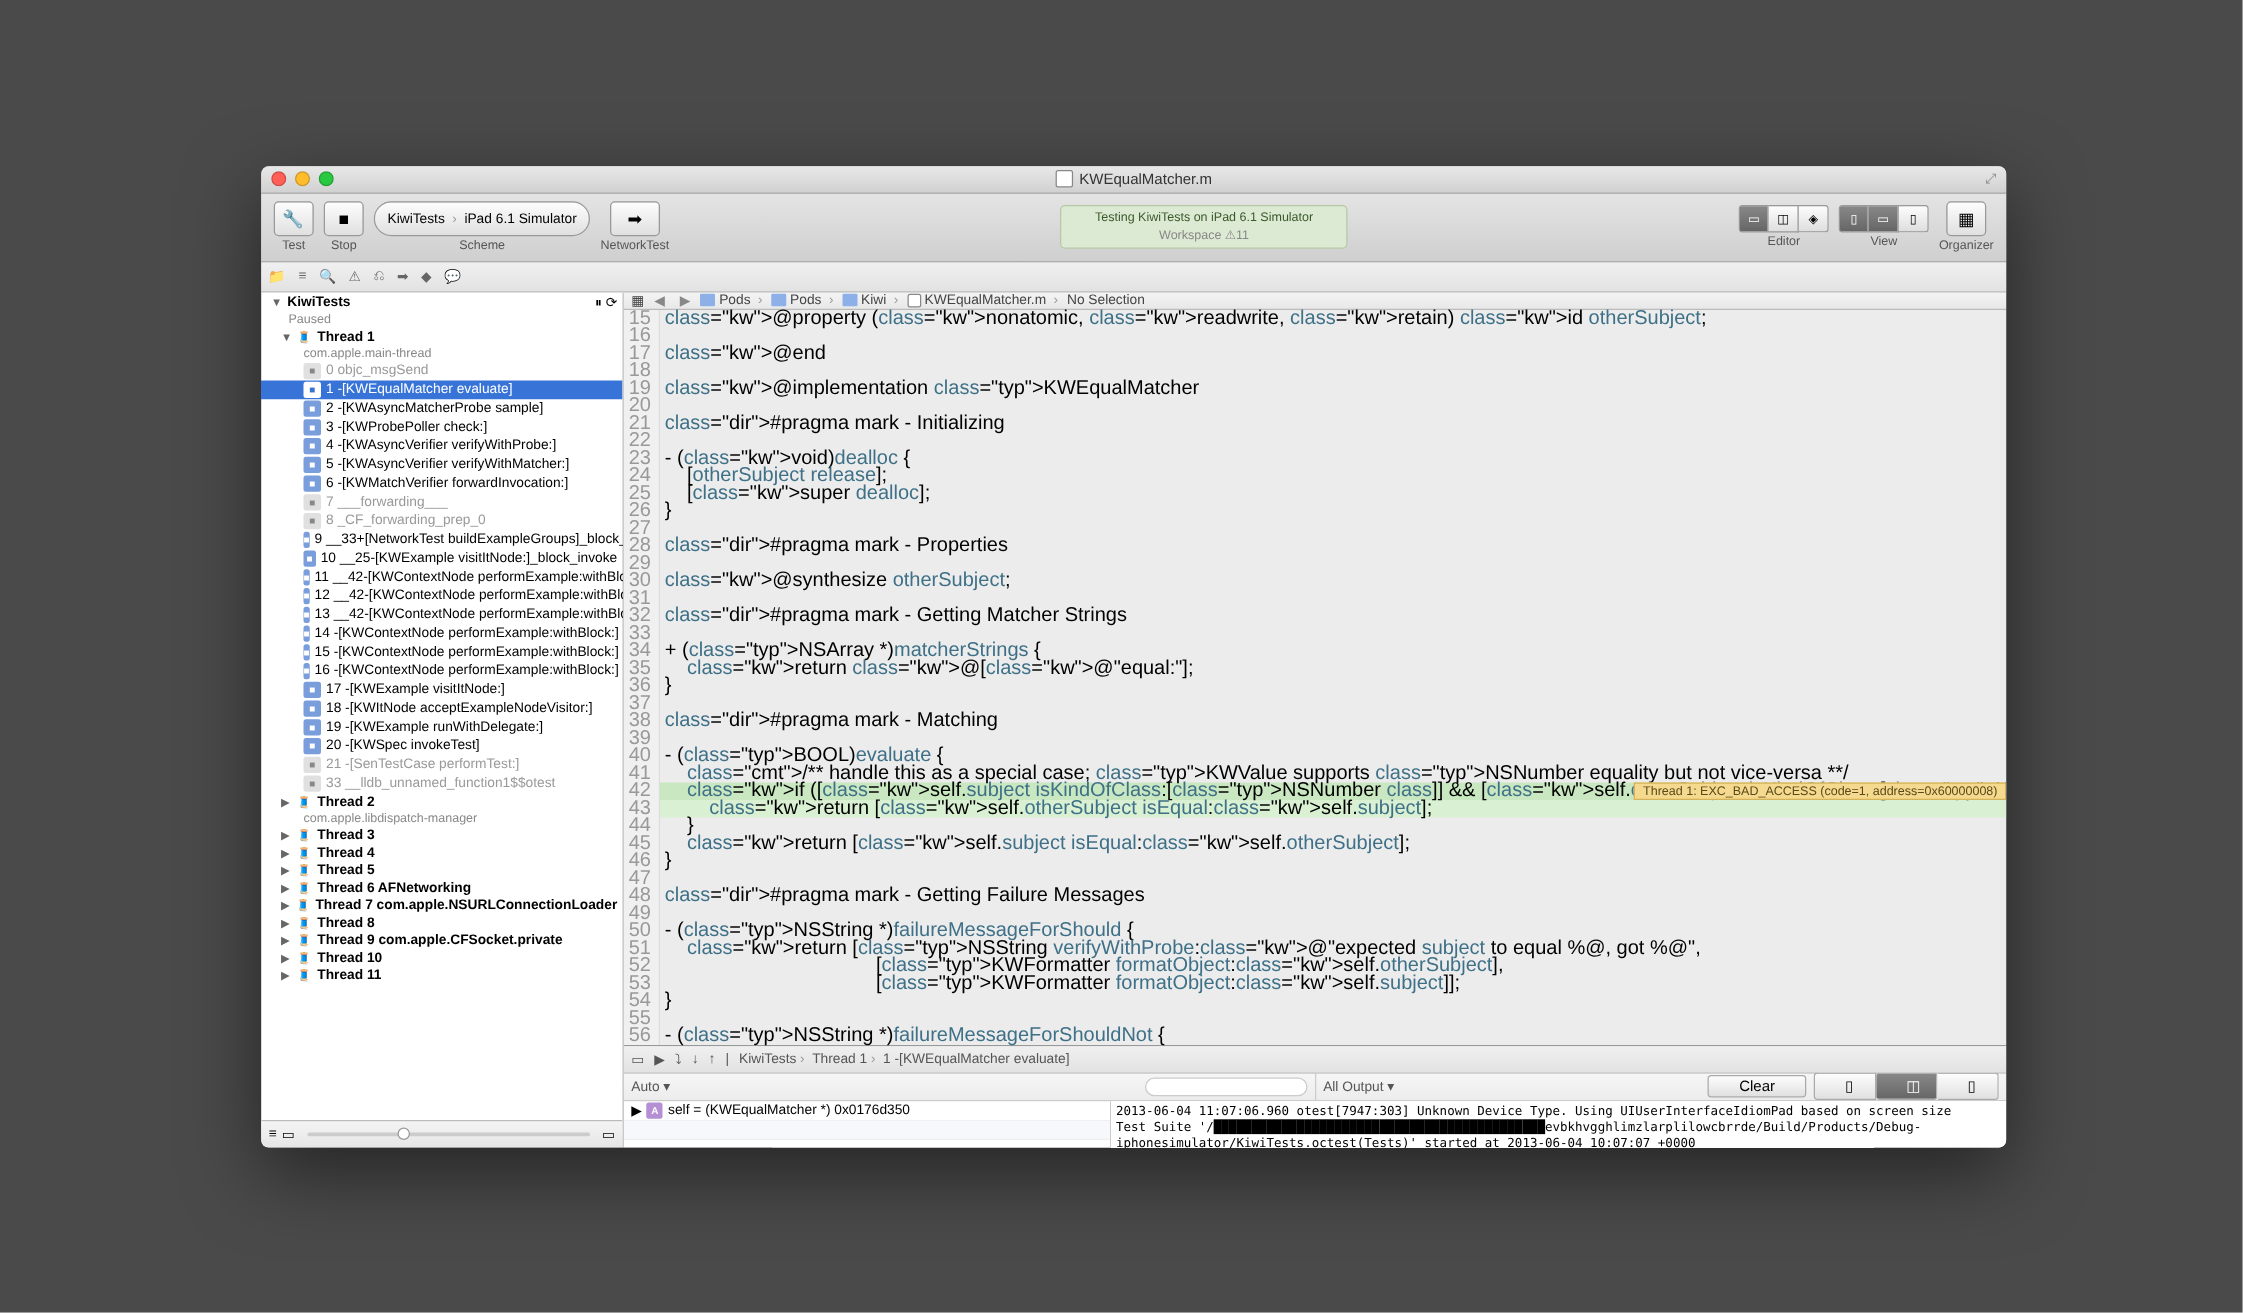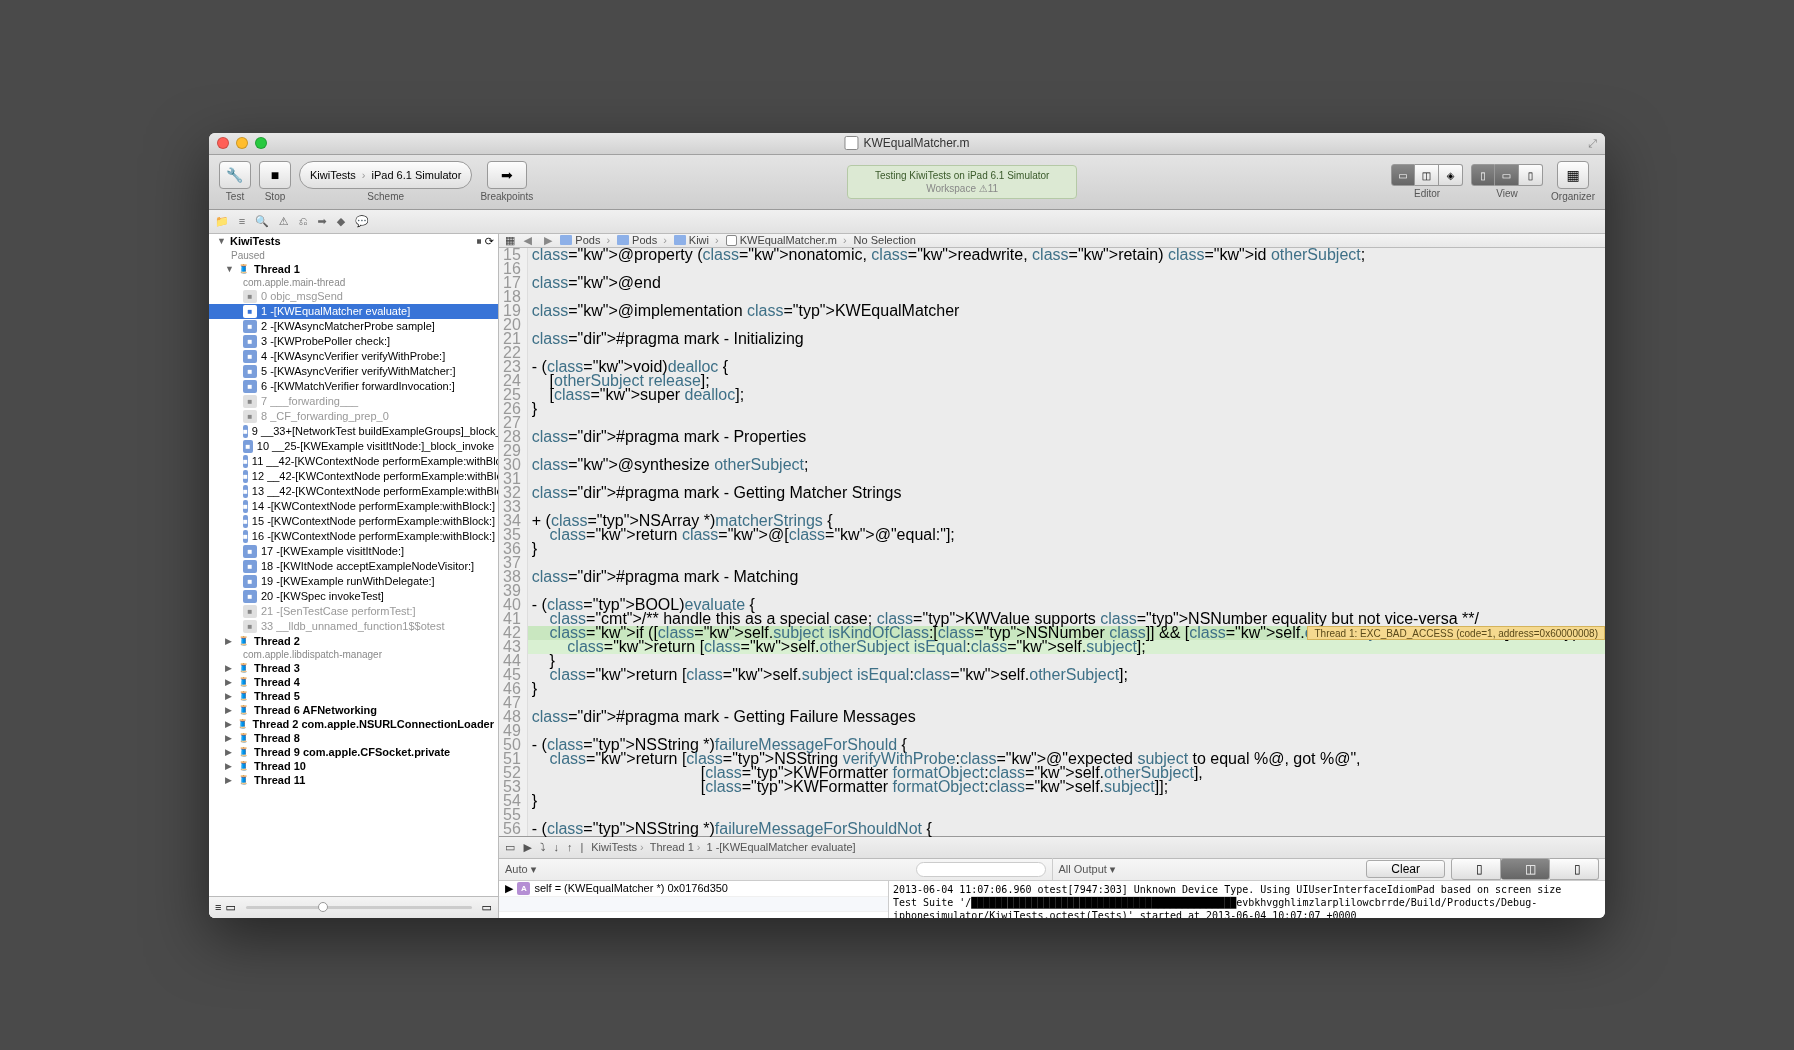--- a/index.html
+++ b/index.html
@@ -117,21 +117,21 @@
     <div style="display:flex;flex-direction:column;align-items:center;gap:2px">
       <div class="scheme-pill">
         <span>KiwiTests</span>
         <span class="sep">›</span>
         <span>iPad 6.1 Simulator</span>
       </div>
       <div class="tbtn-label">Scheme</div>
     </div>
     <div class="tbtn">
       <div class="tbtn-icon" style="width:40px">➡</div>
-      <div class="tbtn-label">Breakpoints</div>
+      <div class="tbtn-label">NetworkTest</div>
     </div>
     <div class="toolbar-spacer"></div>
     <div class="activity">
       <div>Testing KiwiTests on iPad 6.1 Simulator</div>
       <div class="ws"><span>Workspace</span> ⚠<span>11</span></div>
     </div>
     <div class="toolbar-spacer"></div>
     <div style="display:flex;flex-direction:column;align-items:center;gap:2px">
       <div class="seg">
         <button class="active">▭</button>
@@ -226,21 +226,21 @@
             <b>Thread 5</b>
           </div>
           <div class="nav-row" style="padding-left:16px">
             <span class="disc">▶</span>
             <span class="thread-icon">🧵</span>
             <b>Thread 6 AFNetworking</b>
           </div>
           <div class="nav-row" style="padding-left:16px">
             <span class="disc">▶</span>
             <span class="thread-icon">🧵</span>
-            <b>Thread 2 com.apple.NSURLConnectionLoader</b>
+            <b>Thread 7 com.apple.NSURLConnectionLoader</b>
           </div>
           <div class="nav-row" style="padding-left:16px">
             <span class="disc">▶</span>
             <span class="thread-icon">🧵</span>
             <b>Thread 8</b>
           </div>
           <div class="nav-row" style="padding-left:16px">
             <span class="disc">▶</span>
             <span class="thread-icon">🧵</span>
             <b>Thread 9 com.apple.CFSocket.private</b>

